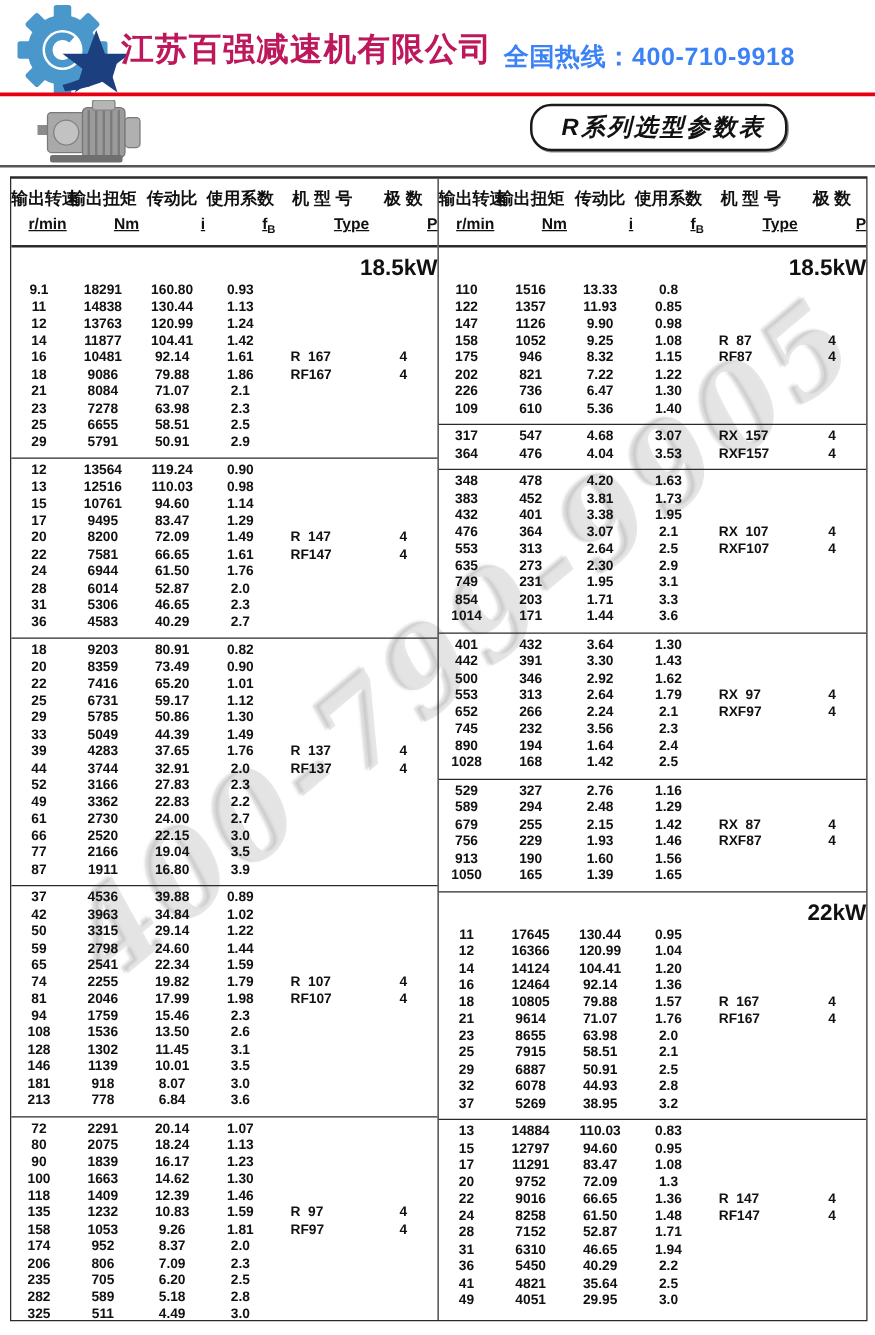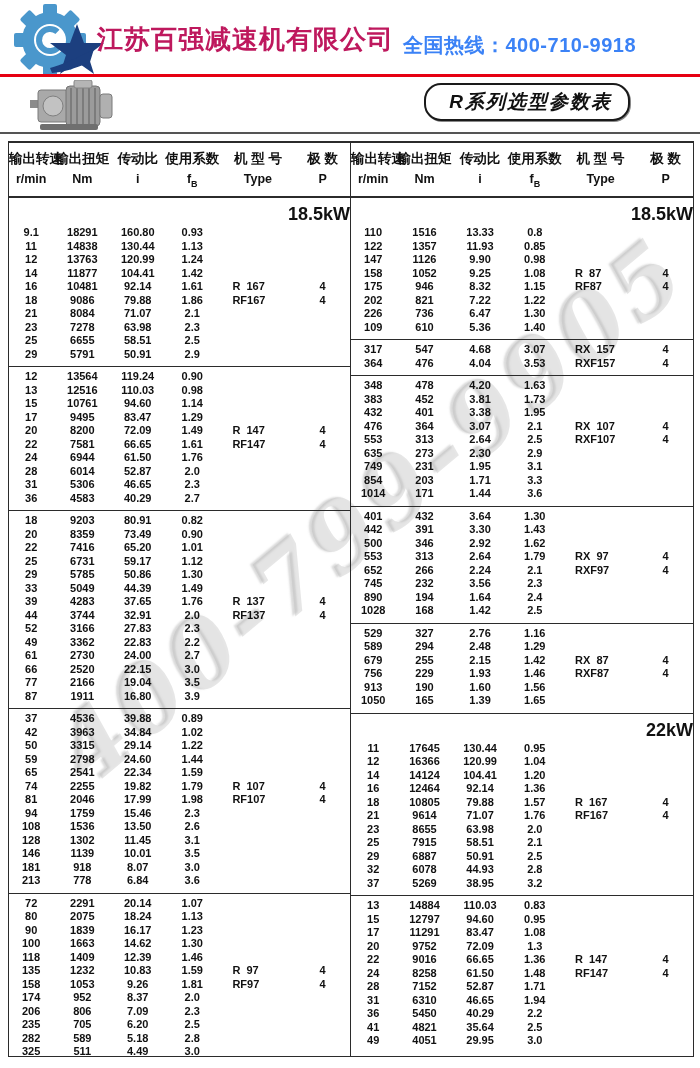--- a/index.html
+++ b/index.html
@@ -23,21 +23,21 @@
              font-size:92px;letter-spacing:6px;color:rgba(178,178,178,0.33);
              text-shadow:2px 2px 2px rgba(255,255,255,0.9),-2px -2px 2px rgba(150,150,150,0.35);}
   
   .tables{position:absolute;left:8px;top:141px;width:686px;height:916px;z-index:2;
           display:flex;border:1px solid #2b2b2b;border-top-width:2px;box-sizing:border-box;overflow:hidden;}
   .tcol{width:50%;box-sizing:border-box;display:flex;flex-direction:column;}
   .tcol.left{border-right:1px solid #2b2b2b;}
   .thead{display:grid;grid-template-columns:13% 17% 15.5% 16.5% 22% 16%;
          border-bottom:2px solid #2b2b2b;height:53px;align-content:center;row-gap:4px;flex:0 0 auto;}
   .thead .cn{font-size:13.5px;font-weight:700;text-align:center;white-space:nowrap;}
-  .thead .un{font-size:12.5px;font-weight:700;text-align:center;}
+  .thead .un{font-size:12.5px;font-weight:700;text-align:right;text-decoration:underline;}
   .thead sub{font-size:9px;}
   .block{padding:3px 0 5px 0;}
   .block.sep{border-top:1.5px solid #2b2b2b;}
   .power{font-size:18px;font-weight:700;padding:3px 0 2px 12px;height:20px;line-height:20px;text-align:right;}
   .trow{display:grid;grid-template-columns:13% 17% 15.5% 16.5% 22% 16%;
         height:13.5px;line-height:13.5px;font-size:11px;font-weight:700;}
   .trow .num{text-align:center;}
   .trow .model{text-align:left;padding-left:12px;white-space:pre;}
   .trow .poles{text-align:center;}
 </style>

